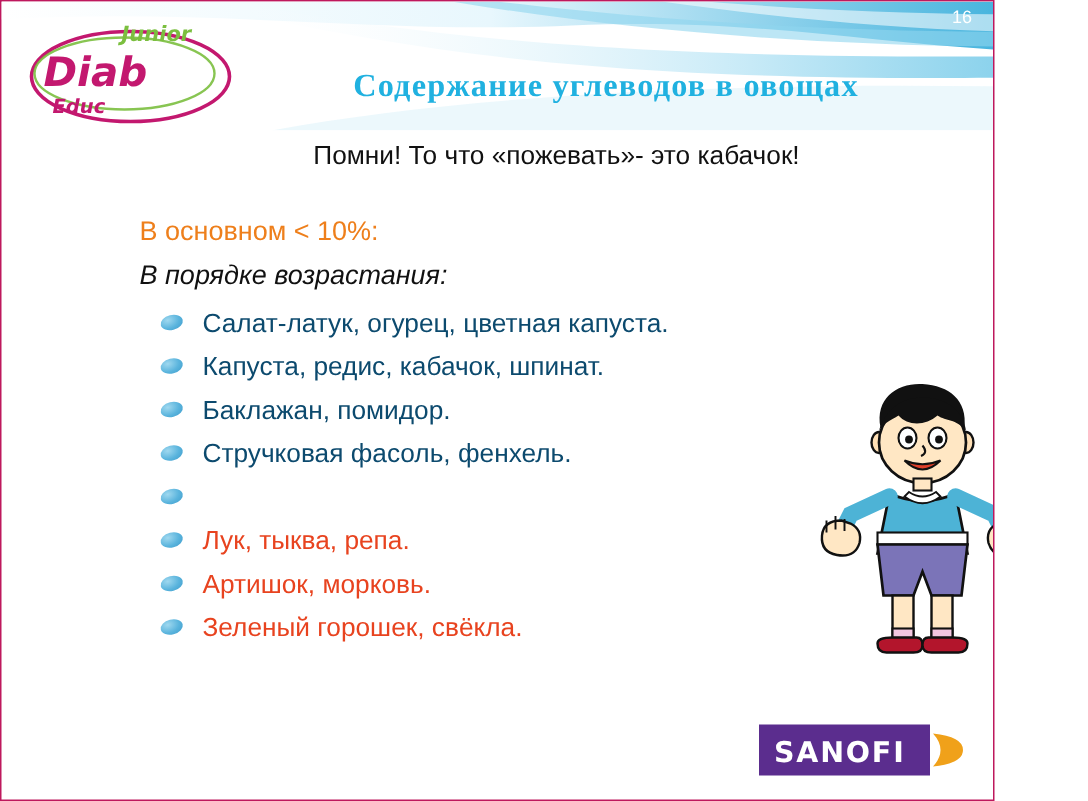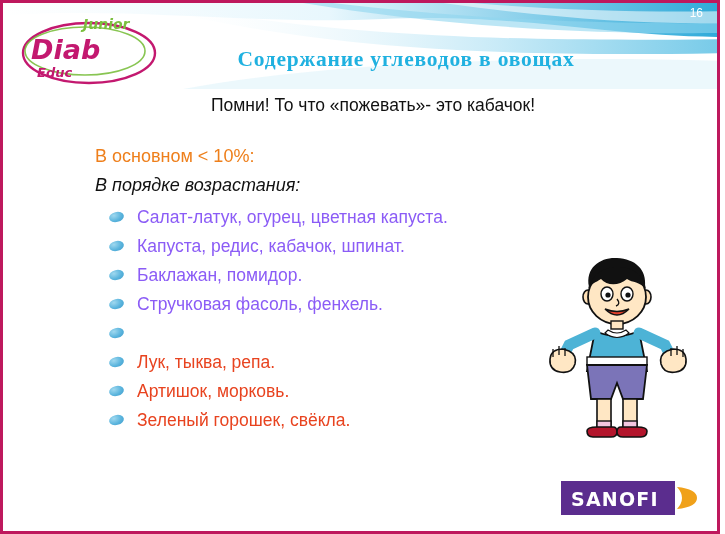--- a/index.html
+++ b/index.html
@@ -8,25 +8,25 @@
   }
   body {
     width: 725px;
     height: 534px;
     overflow: hidden;
     font-family: "Liberation Sans", sans-serif;
     background: #ffffff;
   }
   .slide {
     position: relative;
-    width: 720px;
+    width: 663px;
     height: 534px;
     background: #ffffff;
     overflow: hidden;
-    border: 3px solid #be185d;
+    border: 1px solid #be185d;
     box-sizing: border-box;
   }
   
   .top-band {
     position: absolute;
     top: 0;
     left: 0;
     width: 725px;
     height: 86px;
     overflow: hidden;
@@ -96,21 +96,21 @@
     width: 430px;
     z-index: 5;
   }
   .bullet {
     position: relative;
     display: flex;
     align-items: center;
     height: 29px;
     padding-left: 30px;
     font-size: 17.5px;
-    color: #8b5cf6;
+    color: #0c4a6e;
   }
   .bullet .dot {
     position: absolute;
     left: 2px;
     top: 9px;
     width: 15px;
     height: 10px;
     border-radius: 50% 50% 50% 50% / 50% 50% 50% 50%;
     background: radial-gradient(ellipse at 35% 30%, #9fd8ef 0%, #5ab4dd 55%, #3f9ccb 100%);
     transform: rotate(-14deg);

